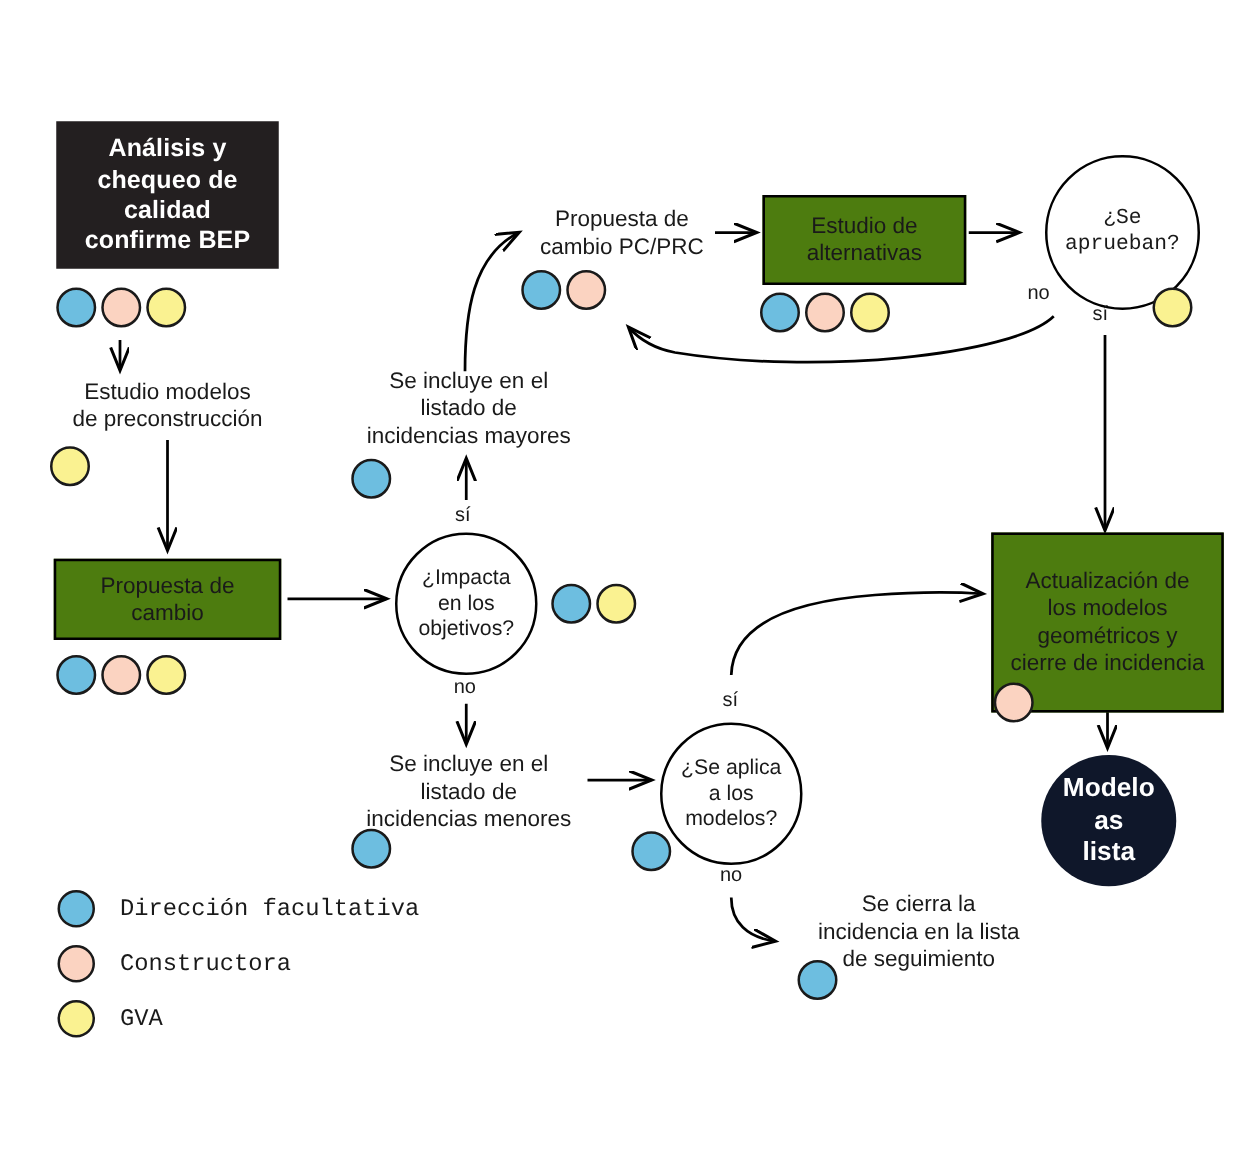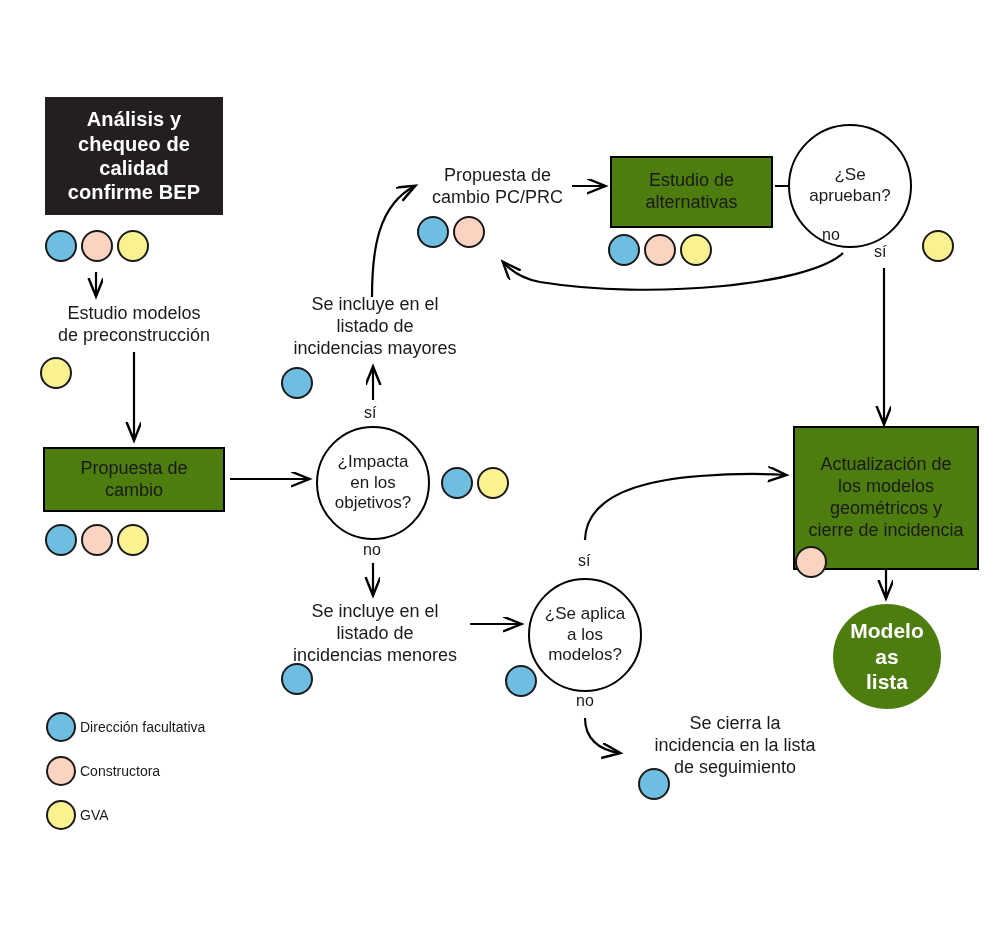--- a/index.html
+++ b/index.html
@@ -32,21 +32,21 @@
   
   .term-box{
     background:#231f20;
     color:#ffffff;
     font-weight:bold;
     font-size:20px;
     letter-spacing:.1px;
   }
   
   .term-ellipse{
-    background:#4d7c0f;
+    background:#0f172a;
     color:#ffffff;
     font-weight:bold;
     font-size:21px;
     border-radius:50%;
   }
   
   .proc-box{
     background:#4d7c0f;
     border:2px solid #000000;
     font-size:18px;
@@ -88,24 +88,25 @@
     align-items:center;
     height:34px;
     margin-bottom:10px;
   }
   .legend-swatch{
     width:30px;height:30px;border-radius:50%;
     border:2px solid #1a1a1a;box-sizing:border-box;
     flex:0 0 auto;
   }
   .legend-label{
-    margin-left:4px;
-    font-size:14px;
+    margin-left:20px;
+    font-size:19px;
     color:#1a1a1a;
     white-space:nowrap;
+    font-family:Liberation Mono, monospace;
   }
 </style>
 </head>
 <body>
 
 <div id="canvas">
 
   <svg id="edges" viewBox="0 0 1000 935" xmlns="http://www.w3.org/2000/svg">
     <defs>
       <marker id="ah" markerWidth="10" markerHeight="10" refX="8.2" refY="3.4" orient="auto" markerUnits="strokeWidth">
@@ -205,21 +206,21 @@
   <div class="node proc-box" style="left:610px;top:156px;width:163px;height:72px;">
     <div>
       <span>Estudio de</span><br>
       <span>alternativas</span>
     </div>
   </div>
   <div class="dot blue" style="left:608px;top:234px;width:32px;height:32px;"></div>
   <div class="dot peach" style="left:644px;top:234px;width:32px;height:32px;"></div>
   <div class="dot yellow" style="left:680px;top:234px;width:32px;height:32px;"></div>
 
-  <div class="node decision" style="left:788px;top:124px;width:124px;height:124px;">
+  <div class="node decision" style="left:836px;top:124px;width:124px;height:124px;font-family:Liberation Mono, monospace;">
     <div>
       <span>¿Se</span><br>
       <span>aprueban?</span>
     </div>
   </div>
   <div class="dot yellow" style="left:922px;top:230px;width:32px;height:32px;"></div>
   <div class="edge-label" style="left:822px;top:226px;">no</div>
   <div class="edge-label" style="left:874px;top:243px;">sí</div>
 
   <div class="node text-node" style="left:277px;top:595px;width:196px;height:78px;">

